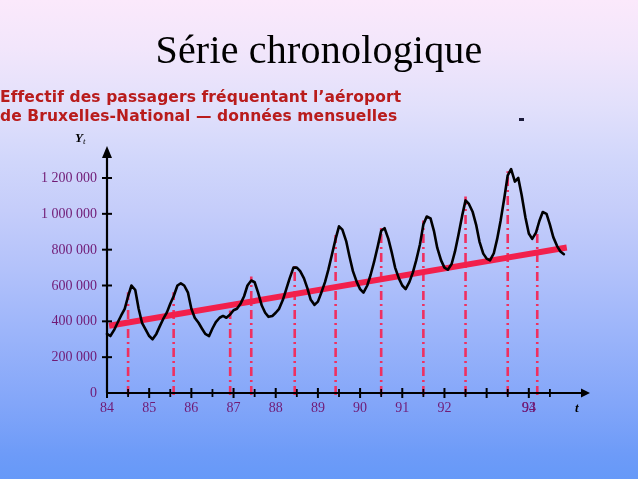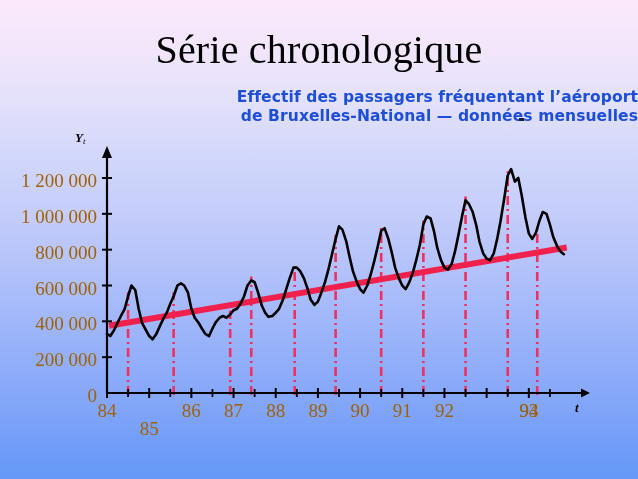--- a/index.html
+++ b/index.html
@@ -25,38 +25,38 @@
   
   .title {
     position:absolute; left:0; right:0; top:30px;
     text-align:center;
     font-family:"Liberation Serif", serif;
     font-size:40px; color:#000; line-height:1;
     letter-spacing:0.2px;
   }
   .subtitle {
     position:absolute; left:0; right:0; top:88px;
-    text-align:right;
+    text-align:left;
     font-family:"DejaVu Sans", sans-serif;
-    font-size:15.5px; font-weight:bold; color:#1d4ed8;
+    font-size:15.5px; font-weight:bold; color:#b91c1c;
     line-height:1.22;
     letter-spacing:0.1px;
   }
   .dot-artifact {
     position:absolute; left:519px; top:118px;
     width:5px; height:3px; background:#1b1b3a;
   }
 
   
   #chart { position:absolute; left:0; top:0; width:638px; height:440px; }
 
   .axis-tick-label {
     position:absolute;
     font-family:"Liberation Serif", serif;
-    font-size:19px; color:#a16207;
+    font-size:14px; color:#701a75;
     white-space:nowrap;
   }
   .ylab { text-align:right; }
   .xlab { text-align:center; }
 
   .axis-name {
     position:absolute;
     font-family:"Liberation Serif", serif;
     font-size:13px; font-style:italic; font-weight:bold; color:#000;
   }
@@ -142,21 +142,21 @@
     </svg>
     <div id="labels-layer">
         <div class="axis-tick-label ylab" style="left: 0px; width: 97px; top: 385px;">0</div>
         <div class="axis-tick-label ylab" style="left: 0px; width: 97px; top: 349.167px;">200 000</div>
         <div class="axis-tick-label ylab" style="left: 0px; width: 97px; top: 313.333px;">400 000</div>
         <div class="axis-tick-label ylab" style="left: 0px; width: 97px; top: 277.5px;">600 000</div>
         <div class="axis-tick-label ylab" style="left: 0px; width: 97px; top: 241.667px;">800 000</div>
         <div class="axis-tick-label ylab" style="left: 0px; width: 97px; top: 205.833px;">1 000 000</div>
         <div class="axis-tick-label ylab" style="left: 0px; width: 97px; top: 170px;">1 200 000</div>
         <div class="axis-tick-label xlab" style="left: 93px; width: 28px; top: 400px;">84</div>
-        <div class="axis-tick-label xlab" style="left: 135.182px; width: 28px; top: 400px; margin-top: 18px;">85</div>
+        <div class="axis-tick-label xlab" style="left: 135.182px; width: 28px; top: 400px;">85</div>
         <div class="axis-tick-label xlab" style="left: 177.364px; width: 28px; top: 400px;">86</div>
         <div class="axis-tick-label xlab" style="left: 219.545px; width: 28px; top: 400px;">87</div>
         <div class="axis-tick-label xlab" style="left: 261.727px; width: 28px; top: 400px;">88</div>
         <div class="axis-tick-label xlab" style="left: 303.909px; width: 28px; top: 400px;">89</div>
         <div class="axis-tick-label xlab" style="left: 346.091px; width: 28px; top: 400px;">90</div>
         <div class="axis-tick-label xlab" style="left: 388.273px; width: 28px; top: 400px;">91</div>
         <div class="axis-tick-label xlab" style="left: 430.455px; width: 28px; top: 400px;">92</div>
         <div class="axis-tick-label xlab" style="left: 468px; width: 28px; top: 400px; margin-left: 47px;">93</div>
         <div class="axis-tick-label xlab" style="left: 514.818px; width: 28px; top: 400px;">94</div>
         <div class="axis-name" style="left: 75px; top: 130px; font-family: Liberation Serif, serif;"><span>Y</span><span class="sub">t</span></div>

